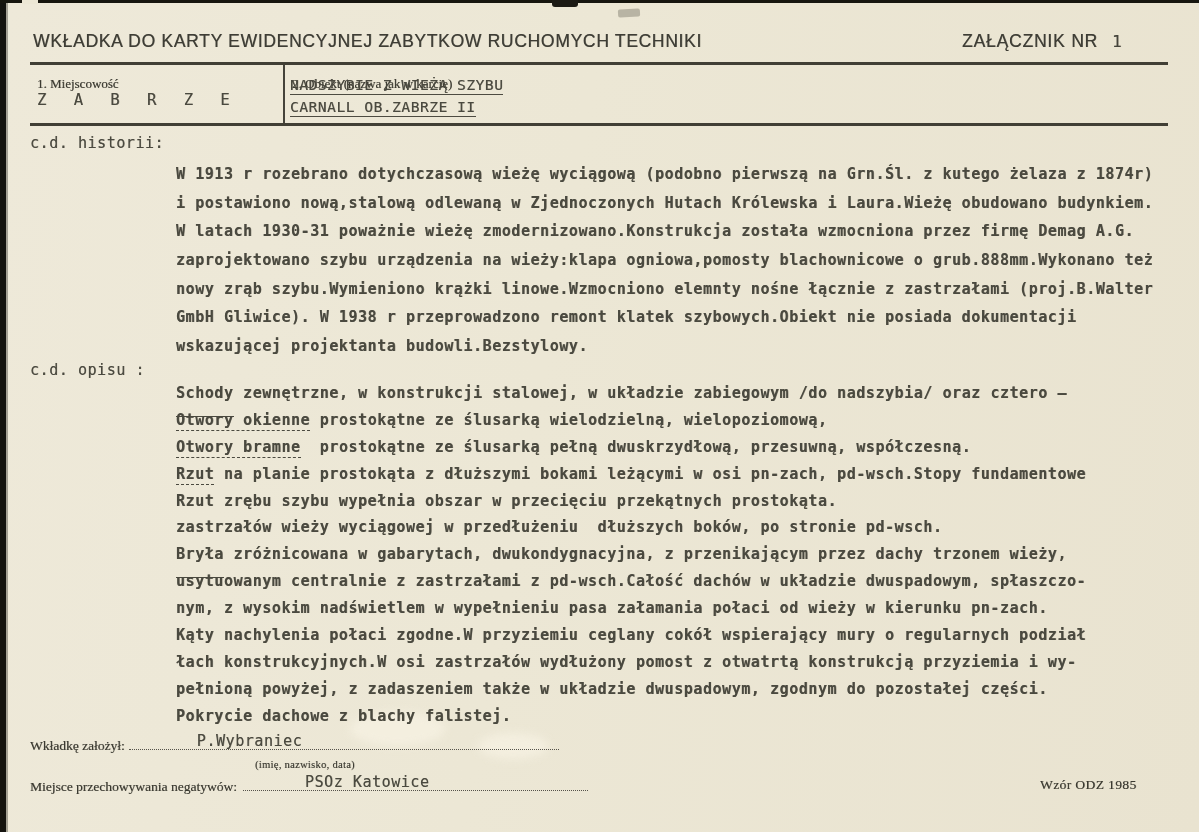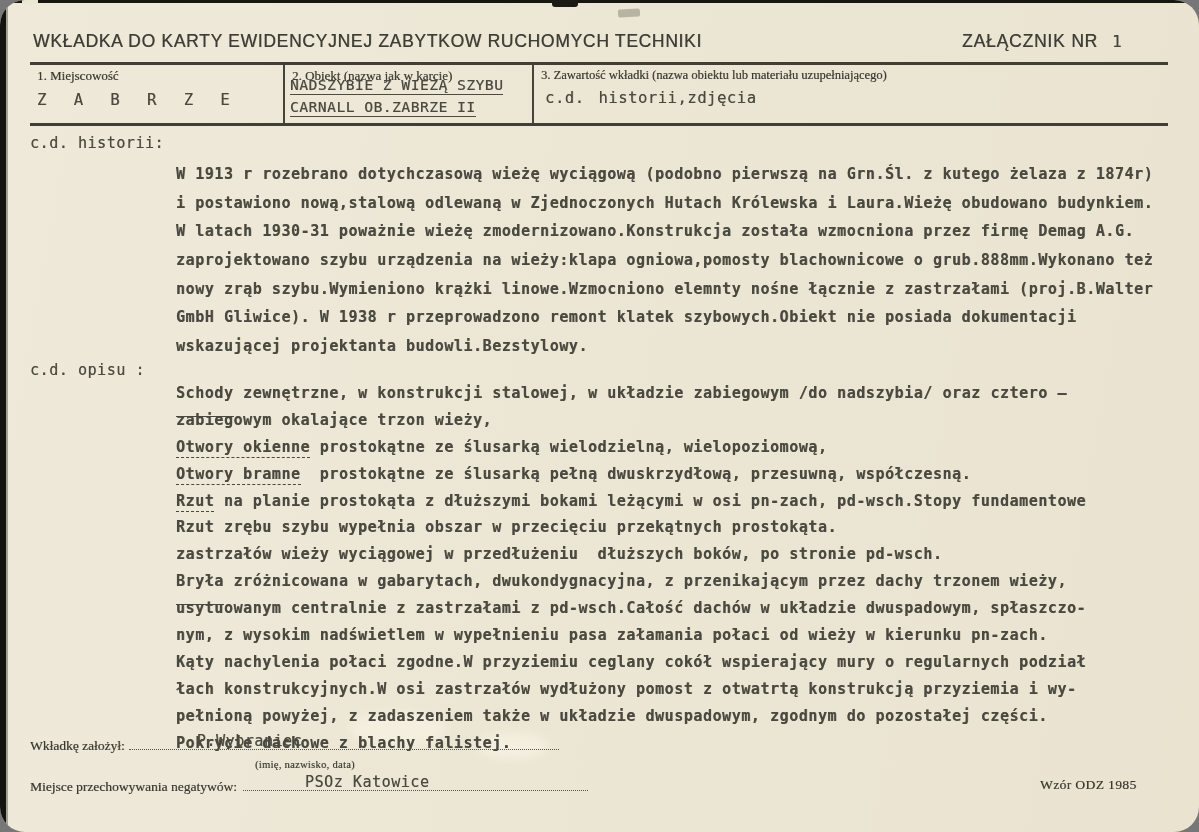--- a/index.html
+++ b/index.html
@@ -1,20 +1,19 @@
 <!DOCTYPE html>
 <html><head>
 <meta charset="utf-8">
 <style>
   html,body { margin:0; padding:0; background:#777; }
   #scan {
     position:relative; width:1199px; height:832px; overflow:hidden;
     background: linear-gradient(100deg,#eee9d9 0%,#ece7d5 45%,#e9e3d0 100%);
     font-family:"Liberation Serif", serif;
-    border-radius:25px;
   }
   
   .edge-left { position:absolute; left:0; top:0; width:6px; height:832px; background:#14130f; }
   .edge-left2 { position:absolute; left:6px; top:0; width:2px; height:832px; background:rgba(30,28,22,.35); }
   .edge-top { position:absolute; left:0; top:0; width:1199px; height:3px; background:#17160f; }
   .edge-top-notch { position:absolute; left:22px; top:0; width:16px; height:4px; background:#ece7d5; }
   .edge-top-blob { position:absolute; left:552px; top:0; width:26px; height:7px; background:#1c1a14; border-radius:0 0 3px 3px; }
   .smudge { position:absolute; left:618px; top:9px; width:22px; height:8px; background:#8e8a7c; opacity:.55; transform:rotate(-3deg); border-radius:2px; }
   .whiteout { position:absolute; background:#f6f1e2; filter:blur(4px); opacity:.8; border-radius:50%; }
 
@@ -24,21 +23,21 @@
         color:#4a493f; text-shadow:.4px .4px .5px rgba(72,70,60,.55); }
 
   .title { position:absolute; left:33px; top:31px; font-size:17.5px; letter-spacing:.7px; }
   .zal { position:absolute; left:962px; top:31px; font-size:17.5px; letter-spacing:.8px; }
   .zal-num { font-family:"DejaVu Sans Mono", monospace; font-size:16px; color:#45443b; margin-left:14px; }
 
   
   .htable { position:absolute; left:30px; top:62px; width:1138px; height:58px;
             border-top:3px solid #413f35; border-bottom:3px solid #413f35;
             display:grid; grid-template-columns:253px 249px 1fr; }
-  .hcell { position:relative; border-left:2px solid #45433a; padding:3px 7px 0 7px; }
+  .hcell { position:relative; border-left:2px solid #45433a; padding:11px 7px 0 7px; }
   .hcell:first-child { border-left:none; }
   .hlabel { font-size:13px; }
   .hlabel.small { font-size:12.5px; }
   .cell-val1 { position:absolute; left:7px; top:26px; letter-spacing:9px; font-size:15.5px; }
   .cell-val2 { position:absolute; left:5px; top:13px; line-height:1.0; }
   .cell-val2 .uline { display:inline-block; border-bottom:1.7px solid #4d4b41; padding-bottom:1.5px; margin-bottom:5px; font-size:14.5px; }
   .cell-val3 { position:absolute; left:11px; top:24px; font-size:15.5px; word-spacing:4px; }
 
   .sec-head { position:absolute; left:30px; font-size:15px;text-align:center; }
   .para { position:absolute; left:176px;font-weight:bold; }
@@ -83,41 +82,36 @@
       <div class="hlabel print-serif">1. Miejscowość</div>
       <div class="cell-val1 tw">Z A B R Z E</div>
     </div>
     <div class="hcell">
       <div class="hlabel print-serif">2. Obiekt (nazwa jak w karcie)</div>
       <div class="cell-val2 tw">
         <span class="uline">NADSZYBIE Z WIEŻĄ SZYBU</span><br>
         <span class="uline">CARNALL OB.ZABRZE II</span>
       </div>
     </div>
-    <div class="hcell">
-      <div class="hlabel small print-serif">3. Zawartość wkładki (nazwa obiektu lub materiału uzupełniającego)</div>
-      <div class="cell-val3 tw">c.d. historii,zdjęcia</div>
-    </div>
   </div>
 
   <div class="sec-head tw" style="top:134px;">c.d. historii:</div>
   <div class="para tw" style="top:160px;">
     <div class="tline">W 1913 r rozebrano dotychczasową wieżę wyciągową (podobno pierwszą na Grn.Śl. z kutego żelaza z 1874r)</div>
     <div class="tline">i postawiono nową,stalową odlewaną w Zjednoczonych Hutach Królewska i Laura.Wieżę obudowano budynkiem.</div>
     <div class="tline">W latach 1930-31 poważnie wieżę zmodernizowano.Konstrukcja została wzmocniona przez firmę Demag A.G.</div>
     <div class="tline">zaprojektowano szybu urządzenia na wieży:klapa ogniowa,pomosty blachownicowe o grub.888mm.Wykonano też</div>
     <div class="tline">nowy zrąb szybu.Wymieniono krążki linowe.Wzmocniono elemnty nośne łącznie z zastrzałami (proj.B.Walter</div>
     <div class="tline">GmbH Gliwice). W 1938 r przeprowadzono remont klatek szybowych.Obiekt nie posiada dokumentacji</div>
     <div class="tline">wskazującej projektanta budowli.Bezstylowy.</div>
   </div>
 
   <div class="sec-head tw" style="top:361px;">c.d. opisu :</div>
   <div class="para para2 tw" style="top:380px;">
     <div class="tline"><span class="lead-solid">Schody</span><span> zewnętrzne, w konstrukcji stalowej, w układzie zabiegowym /do nadszybia/ oraz cztero –</span></div>
-    <div class="tline"><span>zabiegowym okalające trzon wieży,</span></div>
     <div class="tline"><span class="lead-dash">Otwory okienne</span><span> prostokątne ze ślusarką wielodzielną, wielopoziomową,</span></div>
     <div class="tline"><span class="lead-dash">Otwory bramne</span><span>  prostokątne ze ślusarką pełną dwuskrzydłową, przesuwną, współczesną.</span></div>
     <div class="tline"><span class="lead-dash">Rzut</span><span> na planie prostokąta z dłuższymi bokami leżącymi w osi pn-zach, pd-wsch.Stopy fundamentowe</span></div>
     <div class="tline"><span>Rzut zrębu szybu wypełnia obszar w przecięciu przekątnych prostokąta.</span></div>
     <div class="tline"><span>zastrzałów wieży wyciągowej w przedłużeniu  dłuższych boków, po stronie pd-wsch.</span></div>
     <div class="tline"><span class="lead-solid">Bryła</span><span> zróżnicowana w gabarytach, dwukondygnacyjna, z przenikającym przez dachy trzonem wieży,</span></div>
     <div class="tline"><span>usytuowanym centralnie z zastrzałami z pd-wsch.Całość dachów w układzie dwuspadowym, spłaszczo-</span></div>
     <div class="tline"><span>nym, z wysokim nadświetlem w wypełnieniu pasa załamania połaci od wieży w kierunku pn-zach.</span></div>
     <div class="tline"><span>Kąty nachylenia połaci zgodne.W przyziemiu ceglany cokół wspierający mury o regularnych podział</span></div>
     <div class="tline"><span>łach konstrukcyjnych.W osi zastrzałów wydłużony pomost z otwatrtą konstrukcją przyziemia i wy-</span></div>

